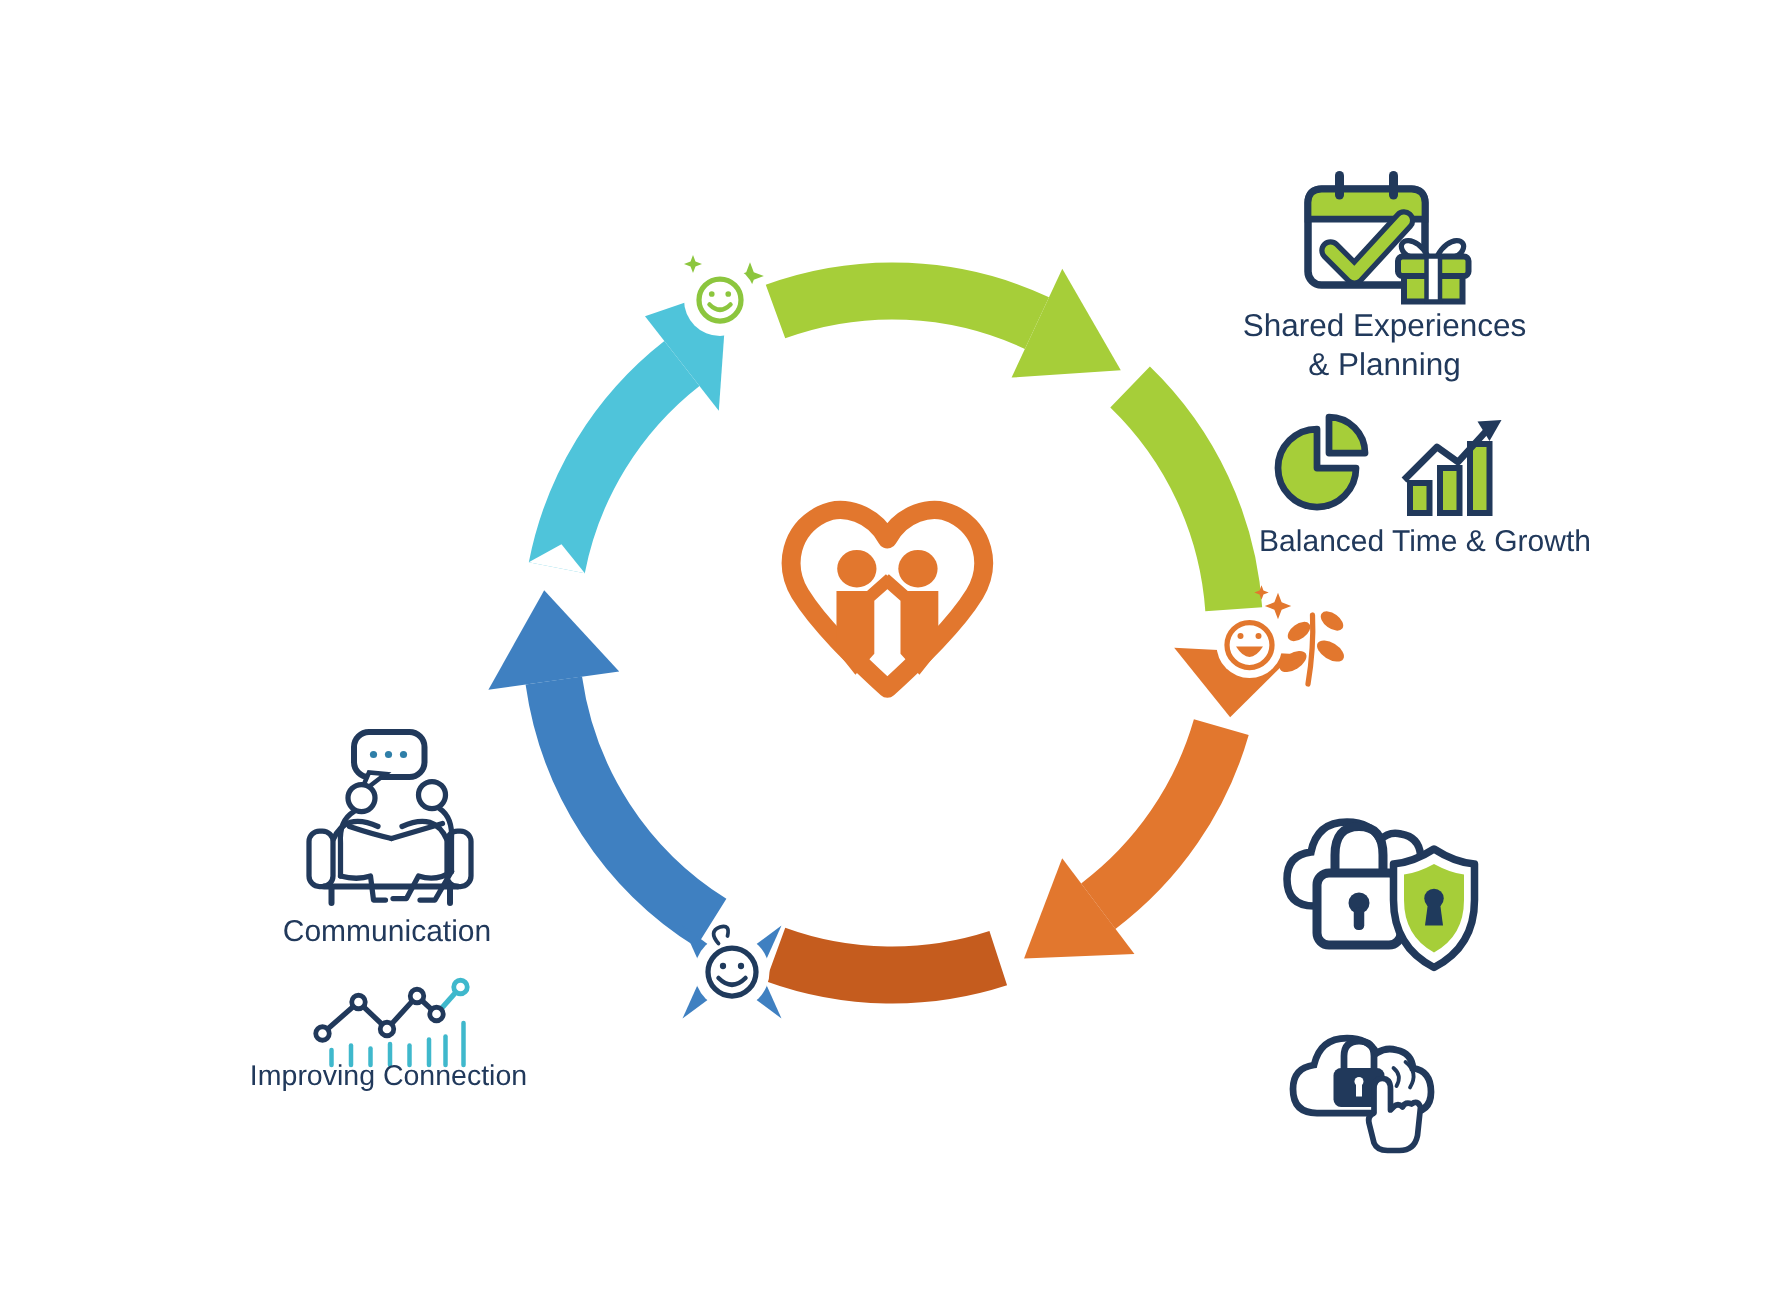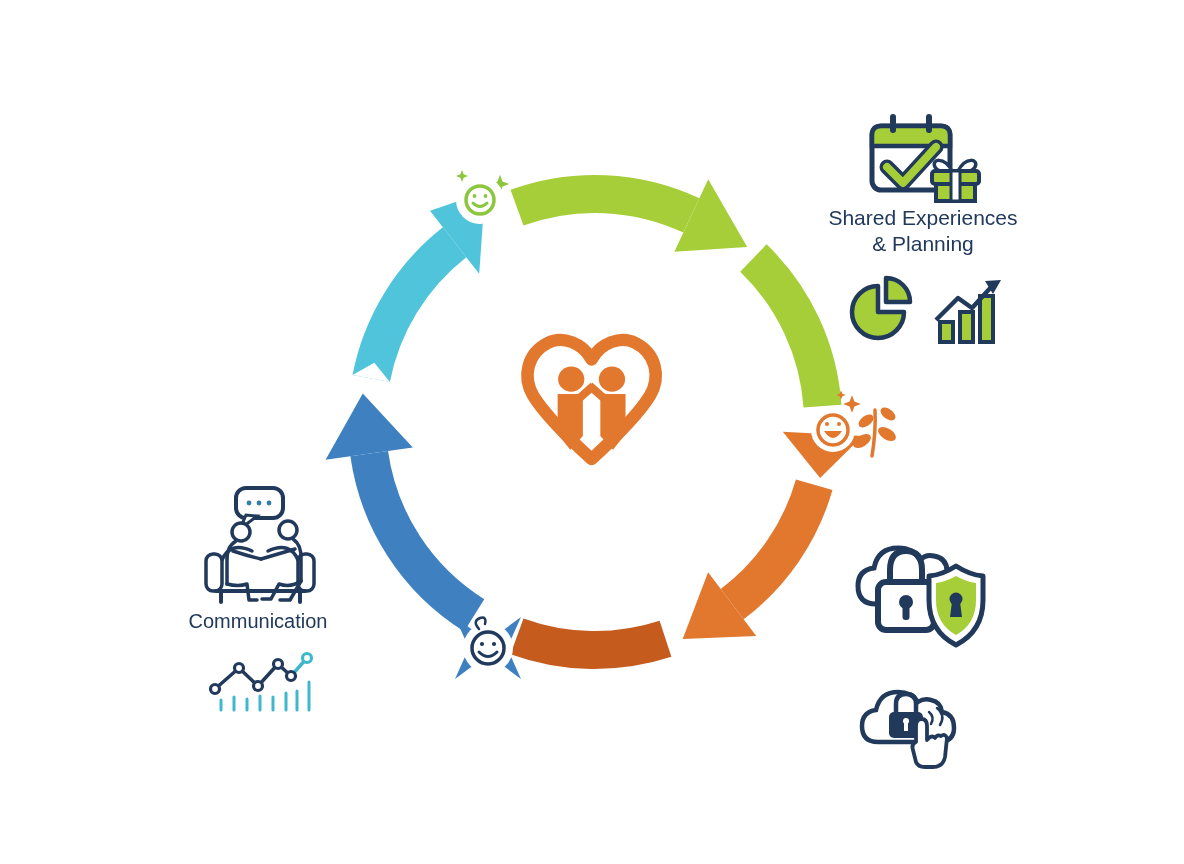--- a/index.html
+++ b/index.html
@@ -195,15 +195,17 @@
     <circle cx="278" cy="664" r="4.5" fill="#ffffff" stroke="#21395B" stroke-width="3.2"></circle>
     <circle cx="291" cy="676" r="4.5" fill="#ffffff" stroke="#21395B" stroke-width="3.2"></circle>
     <circle cx="307" cy="658" r="4.5" fill="#ffffff" stroke="#3FB8CC" stroke-width="3.2"></circle>
   </g>
 </svg>
 
 <div class="lbl lbl-shared">
   <span>Shared Experiences</span><br>
   <span>&amp; Planning</span>
 </div>
+<div class="lbl lbl-balanced">Balanced Time &amp; Growth</div>
 <div class="lbl lbl-comm">Communication</div>
+<div class="lbl lbl-improve">Improving Connection</div>
 
 </div>
 
 </body></html>

